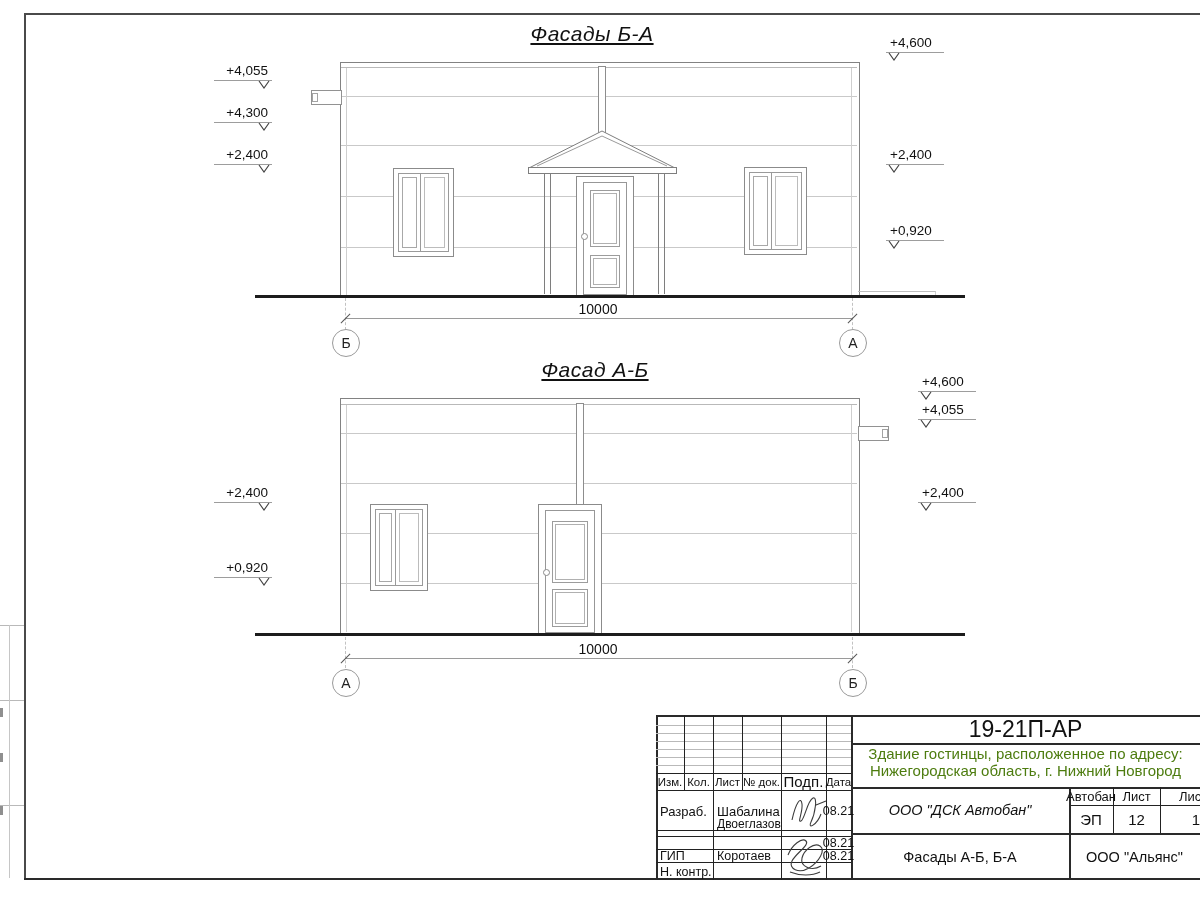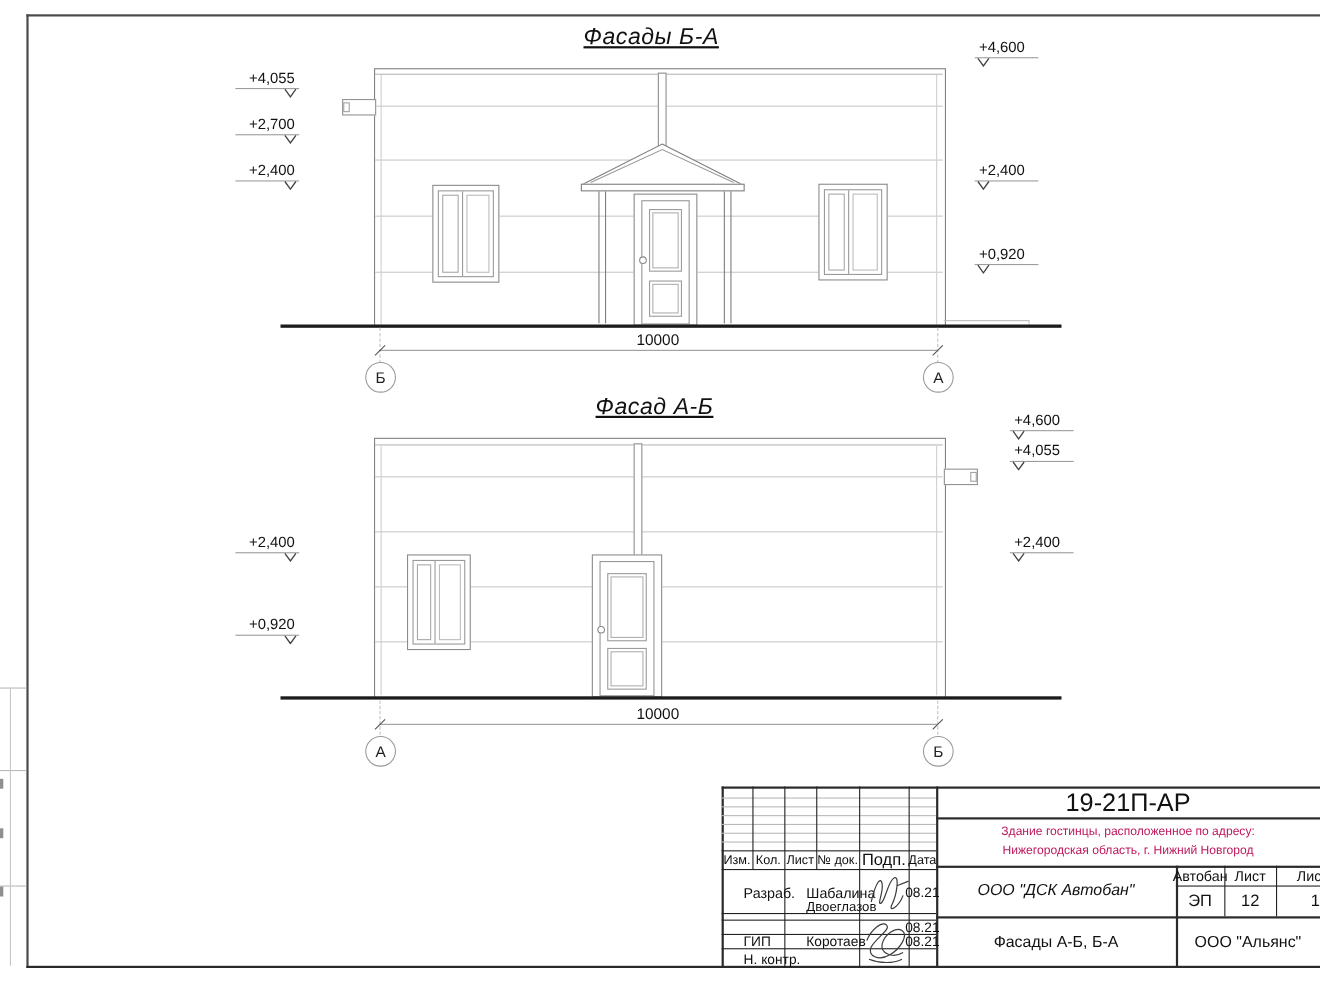--- a/index.html
+++ b/index.html
@@ -54,21 +54,21 @@
   
   .dim-line{position:absolute;height:1px;background:#9a9a9a}
   .dim-tick{position:absolute;width:13px;height:1px;background:#555;transform:rotate(-45deg)}
   .dim-label{position:absolute;width:100px;text-align:center;font-size:14px;color:#111}
   .ext-line{position:absolute;width:0;border-left:1px dashed #c2c2c2}
   .axis{position:absolute;width:26px;height:26px;border:1px solid #9a9a9a;border-radius:50%;
         display:flex;align-items:center;justify-content:center;font-size:14px;color:#222;background:#fff}
   
   .tb-text{position:absolute;display:flex;align-items:center;justify-content:center;
            color:#111}
-  .tb-left{justify-content:flex-start;padding-left:20px;text-align:right}
+  .tb-left{justify-content:flex-start;padding-left:4px;text-align:right}
   .sig{position:absolute}
   
   .stub{position:absolute;width:3px;background:#8f8f8f}
 </style>
 </head>
 <body>
 
 <div class="frame-line" style="left:24px;top:13px;width:1176px;height:2px"></div>
 <div class="frame-line" style="left:24px;top:13px;width:2px;height:867px"></div>
 <div class="frame-line" style="left:24px;top:878px;width:1176px;height:2px;background:#2a2a2a"></div>
@@ -138,21 +138,21 @@
 <div class="ground" style="left:255px;top:295px;width:710px"></div>
 
 <div class="elev-mark arrow-right" style="left:214px;top:64px">
   <div class="em-label">+4,055</div>
     <div class="em-line"></div>
   <svg width="12" height="9">
       <polyline points="1,1 6,8 11,1" fill="none" stroke="#444" stroke-width="1.2"></polyline>
     </svg>
 </div>
 <div class="elev-mark arrow-right" style="left:214px;top:106px">
-  <div class="em-label">+2,700</div>
+  <div class="em-label">+4,300</div>
     <div class="em-line"></div>
   <svg width="12" height="9">
       <polyline points="1,1 6,8 11,1" fill="none" stroke="#444" stroke-width="1.2"></polyline>
     </svg>
 </div>
 <div class="elev-mark arrow-right" style="left:214px;top:148px">
   <div class="em-label">+2,400</div>
     <div class="em-line"></div>
   <svg width="12" height="9">
       <polyline points="1,1 6,8 11,1" fill="none" stroke="#444" stroke-width="1.2"></polyline>
@@ -334,21 +334,21 @@
   <div class="tb-text" style="left:826px;top:849px;width:25px;height:13px;font-size:12.5px">08.21</div>
 
   <svg class="sig" style="left:788px;top:792px" width="40" height="40" viewBox="0 0 40 40">
     <path d="M4 28 C8 10 13 4 14 12 C15 20 9 31 13 29 C17 27 19 9 25 6 C30 4 27 22 23 30 C19 38 29 33 33 22 M28 13 L38 9" fill="none" stroke="#3d3d3d" stroke-width="1.1"></path>
   </svg>
   <svg class="sig" style="left:782px;top:833px" width="50" height="45" viewBox="0 0 50 45">
     <path d="M6 22 C10 12 20 4 24 8 C28 12 14 20 10 28 C6 36 17 41 27 35 C37 29 44 17 38 13 C32 9 22 17 20 25 C18 33 29 39 39 33 M8 39 C18 43 30 43 38 39" fill="none" stroke="#3d3d3d" stroke-width="1.1"></path>
   </svg>
 
   <div class="tb-text" style="left:851px;top:715px;width:349px;height:28px;font-size:23px">19-21П-АР</div>
-  <div class="abs" style="left:851px;top:745px;width:349px;height:40px;display:flex;flex-direction:column;align-items:center;justify-content:center;font-size:11px;line-height:17px;text-align:center;color:#be185d">
+  <div class="abs" style="left:851px;top:745px;width:349px;height:40px;display:flex;flex-direction:column;align-items:center;justify-content:flex-start;font-size:15px;line-height:17px;text-align:center;color:#4d7c0f">
     <div>Здание гостинцы, расположенное по адресу:</div>
     <div>Нижегородская область, г. Нижний Новгород</div>
   </div>
   <div class="tb-text" style="left:851px;top:789px;width:218px;height:42px;font-size:14.5px;font-style:italic">ООО "ДСК Автобан"</div>
   <div class="tb-text" style="left:851px;top:835px;width:218px;height:43px;font-size:14.5px">Фасады А-Б, Б-А</div>
   <div class="tb-text" style="left:1069px;top:835px;width:131px;height:43px;font-size:14.5px">ООО "Альянс"</div>
 
   <div class="tb-text" style="left:1069px;top:787px;width:44px;height:18px;font-size:13px">Автобан</div>
   <div class="tb-text" style="left:1113px;top:787px;width:47px;height:18px;font-size:13px">Лист</div>
   <div class="tb-text" style="left:1160px;top:787px;width:80px;height:18px;font-size:13px">Листов</div>

